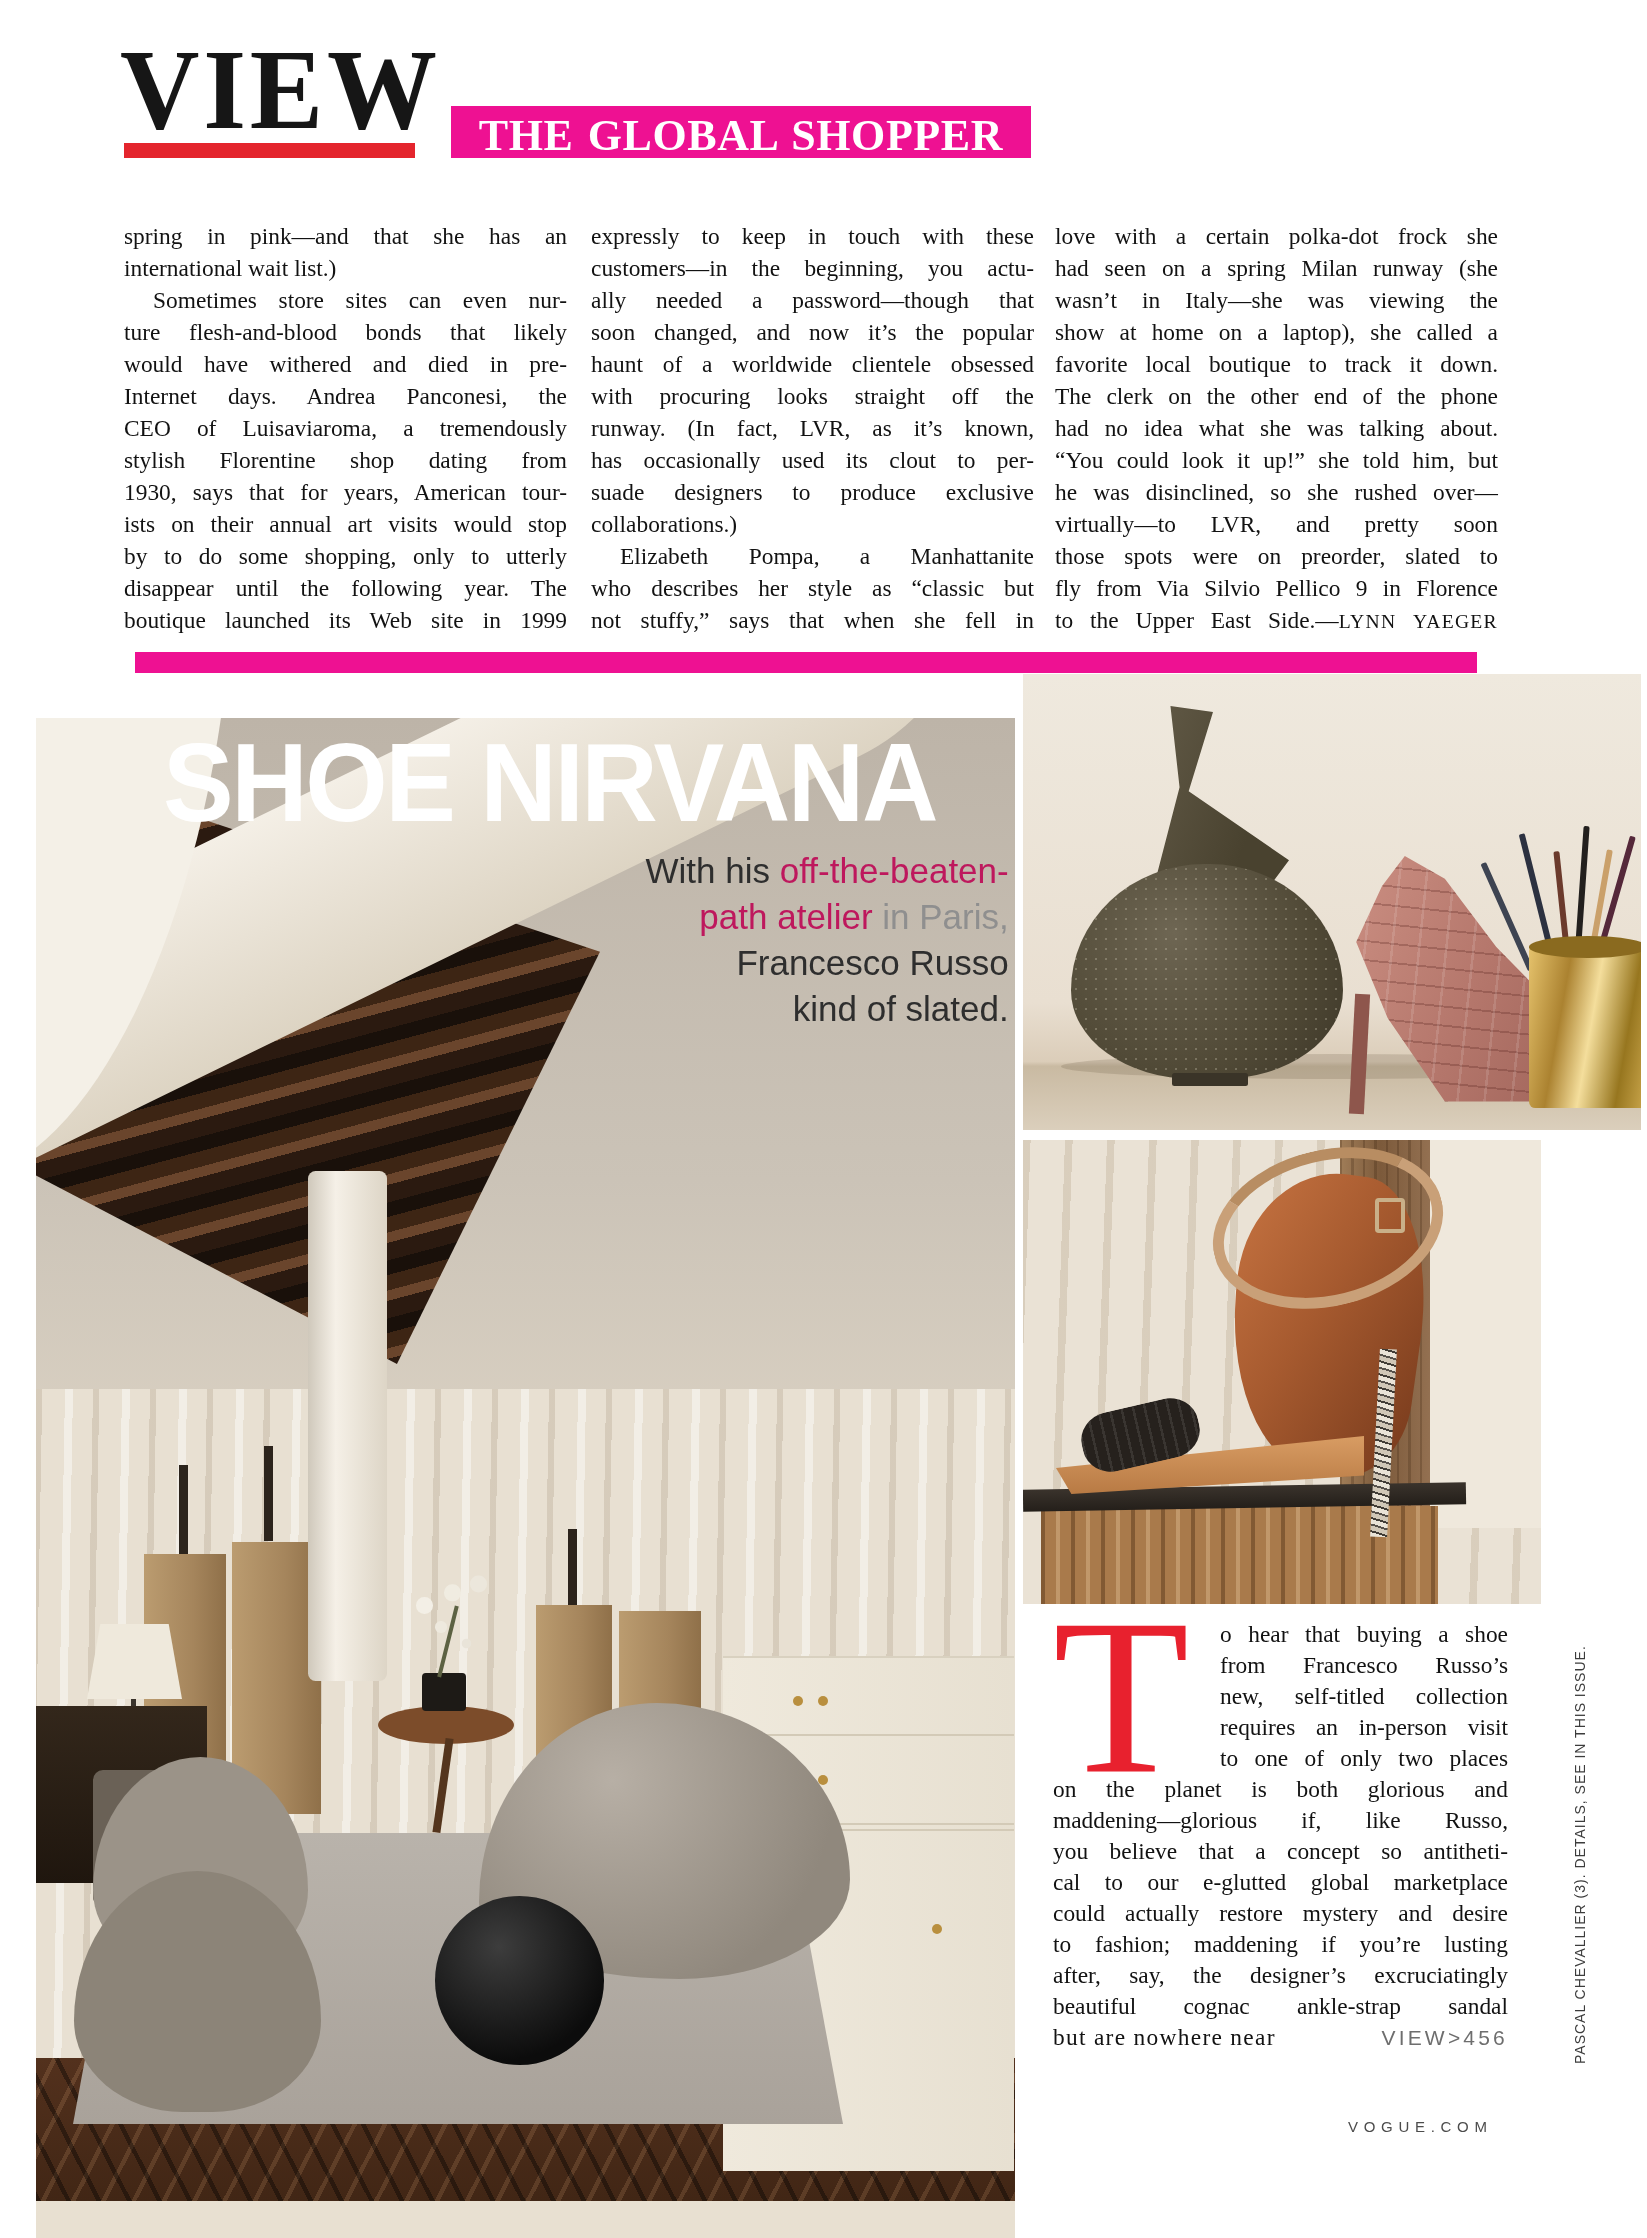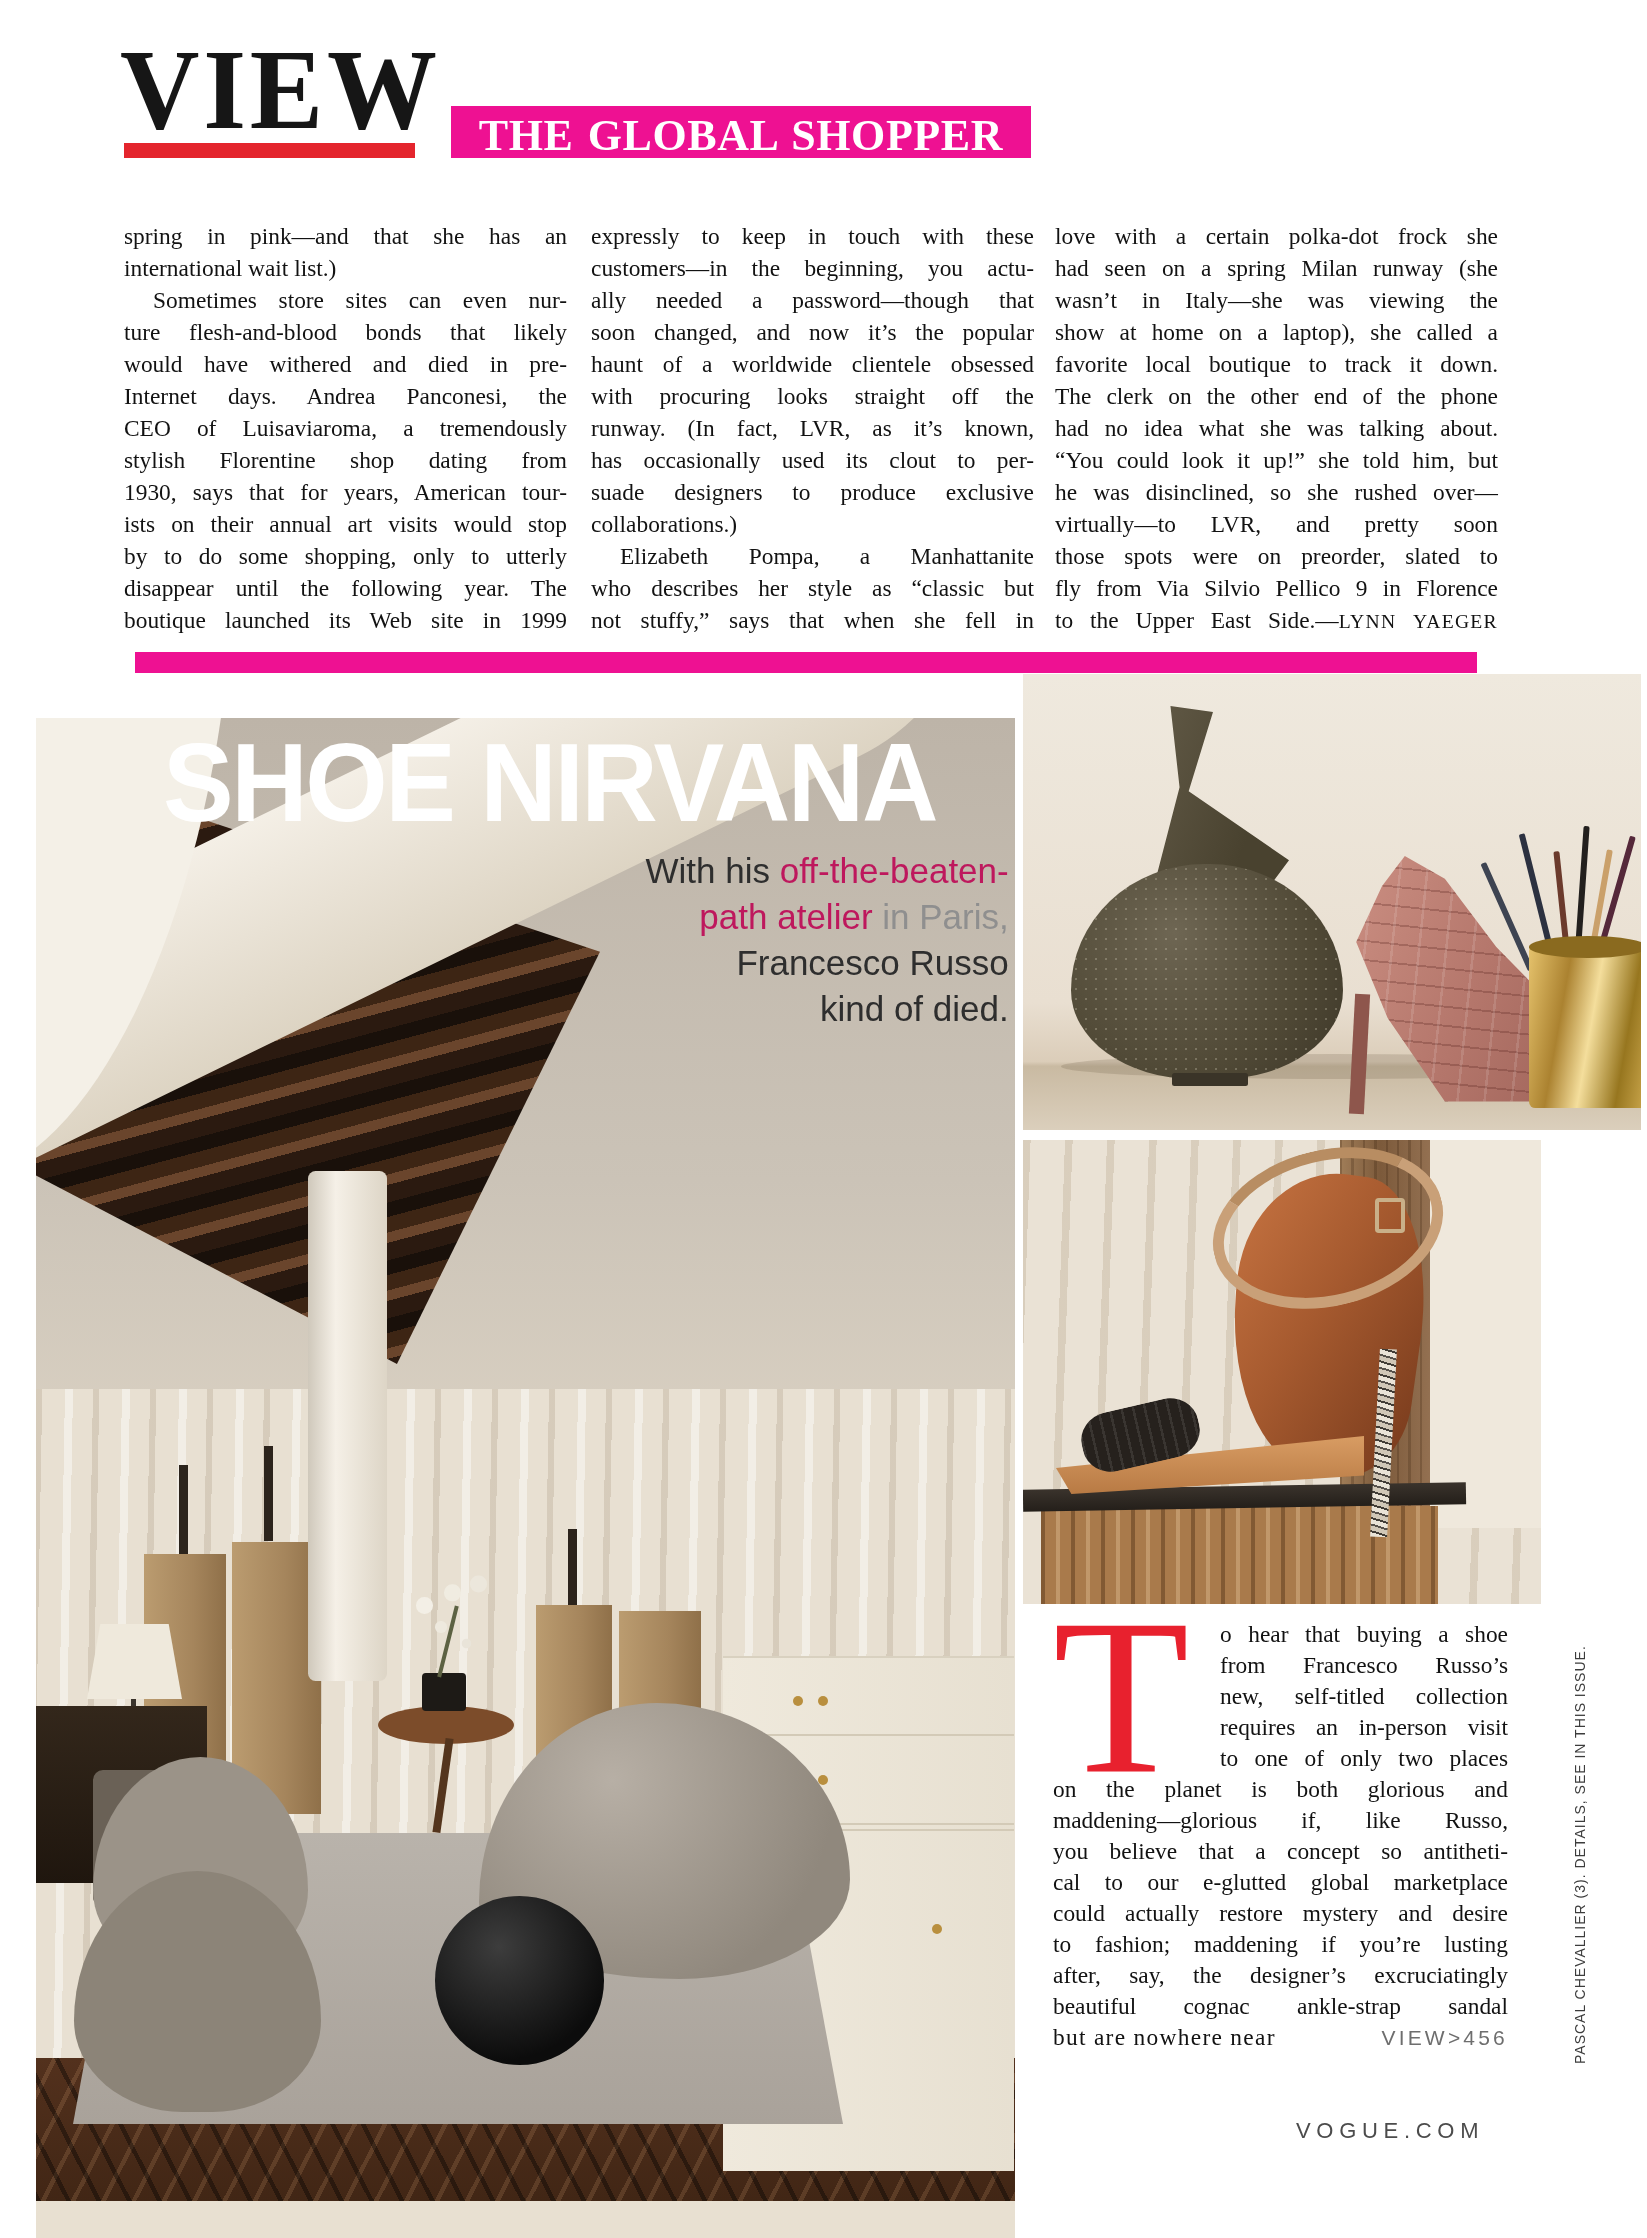--- a/index.html
+++ b/index.html
@@ -135,22 +135,22 @@
   .a2{position:absolute;left:1053px;top:1619px;width:455px;font-size:23.4px;line-height:31px;color:#121212;}
   .dropcap{float:left;width:158px;height:155px;margin-right:9px;
      font-family:"Liberation Serif",serif;font-size:223px;line-height:155px;color:var(--drop_cap,#e8212e);}
   .a2-last{display:flex;justify-content:space-between;align-items:baseline;letter-spacing:1.3px;}
   .jump{font-family:"Liberation Sans",sans-serif;font-size:21px;color:#6e6e6e;letter-spacing:3.2px;flex:none;}
 
   
   .credit{position:absolute;left:1572px;top:1609px;height:455px;width:23px;
      writing-mode:vertical-rl;transform:rotate(180deg);white-space:nowrap;
      font-family:"Liberation Sans",sans-serif;font-size:14px;letter-spacing:1px;color:#3c3c3c;}
-  .footer{position:absolute;left:1296px;top:2118px;font-family:"Liberation Sans",sans-serif;
-     font-size:22px;letter-spacing:5.7px;color:#4c4c4c;}
+  .footer{position:absolute;left:1348px;top:2118px;font-family:"Liberation Sans",sans-serif;
+     font-size:15px;letter-spacing:5.7px;color:#4c4c4c;}
 </style>
 </head>
 <body>
 
 <div class="page">
 
   <div class="brand">VIEW</div>
   <div class="brand-bar"></div>
   <div class="banner">THE GLOBAL SHOPPER</div>
 
@@ -242,21 +242,21 @@
     <div class="pm-armchair" style="left:57px;top:1039px;width:215px;height:215px;background:#9b9388"></div>
     <div class="pm-armchair" style="left:38px;top:1153px;width:247px;height:241px;background:#8c8478"></div>
     <div class="pm-sofa"></div>
     <div class="pm-sphere"></div>
 
     <div class="headline">SHOE NIRVANA</div>
     <div class="dek">
       <div><span>With his </span><span class="dk-m">off-the-beaten-</span></div>
       <div><span class="dk-m">path atelier </span><span class="dk-l">in Paris,</span></div>
       <div>Francesco Russo</div>
-      <div>kind of died.</div>
+      <div>kind of slated.</div>
     </div>
   </div>
 
   <div class="photo" id="photo-r1">
     <div class="r1-shadow"></div>
     <div class="vase-horn"></div>
     <div class="vase-body"></div>
     <div class="vase-foot"></div>
     <div class="bootie-heel"></div>
     <div class="bootie"></div>

